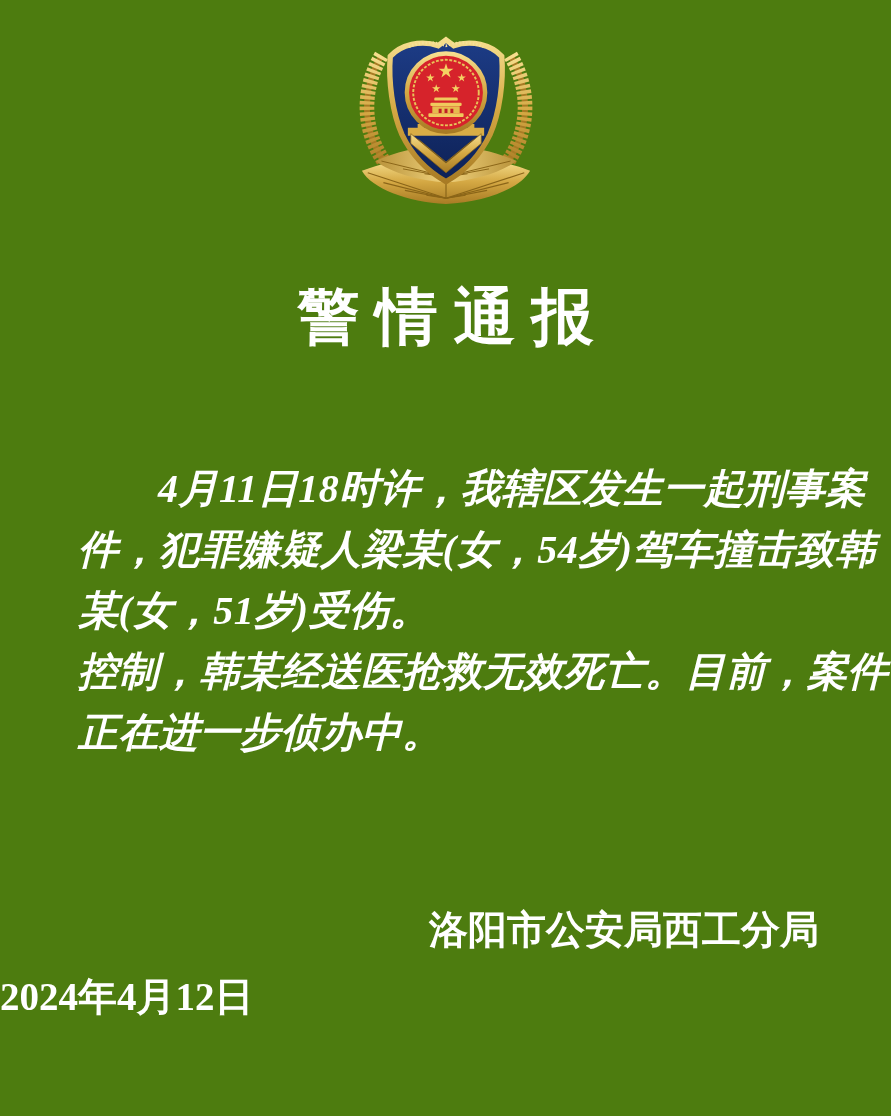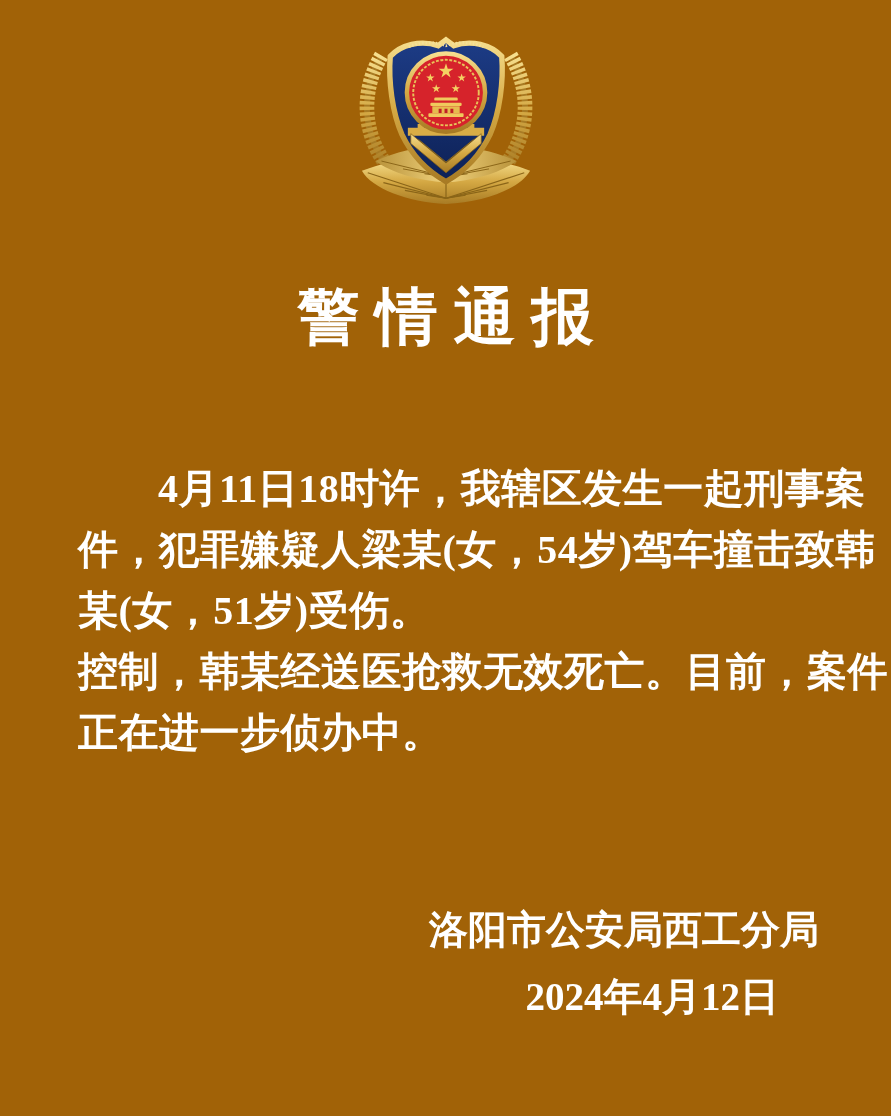--- a/index.html
+++ b/index.html
@@ -9,21 +9,21 @@
   body {
     width: 891px;
     height: 1116px;
     position: relative;
     overflow: hidden;
     font-family: "Liberation Serif", serif;
   }
   .poster {
     position: absolute;
     inset: 0;
-    background: #a16207;
+    background: #4d7c0f;
     color: #ffffff;
   }
   .emblem {
     position: absolute;
     top: 30px;
     left: 50%;
     transform: translateX(-50%);
     width: 196px;
     height: 178px;
   }
@@ -42,20 +42,21 @@
     color: #ffffff;
   }
   .notice-body {
     position: absolute;
     top: 458px;
     left: 78px;
     right: 74px;
     font-size: 40px;
     font-weight: bold;
     letter-spacing: 0.5px;
+    font-style: italic;
   }
   .notice-body .line {
     height: 61px;
     line-height: 61px;
     white-space: nowrap;
   }
   .notice-body .line.indent {
     padding-left: 80px;
   }
   .signature-block {
@@ -67,22 +68,21 @@
     font-weight: bold;
   }
   .signature-block .agency {
     text-align: right;
     padding-right: 72px;
     height: 62px;
     line-height: 48px;
     white-space: nowrap;
   }
   .signature-block .date {
-    text-align: right;
-    padding-right: 112px;
+    padding-right: 84px;
     height: 62px;
     line-height: 58px;
     white-space: nowrap;
   }
 </style>
 </head>
 <body>
 
 <div class="poster">
 

